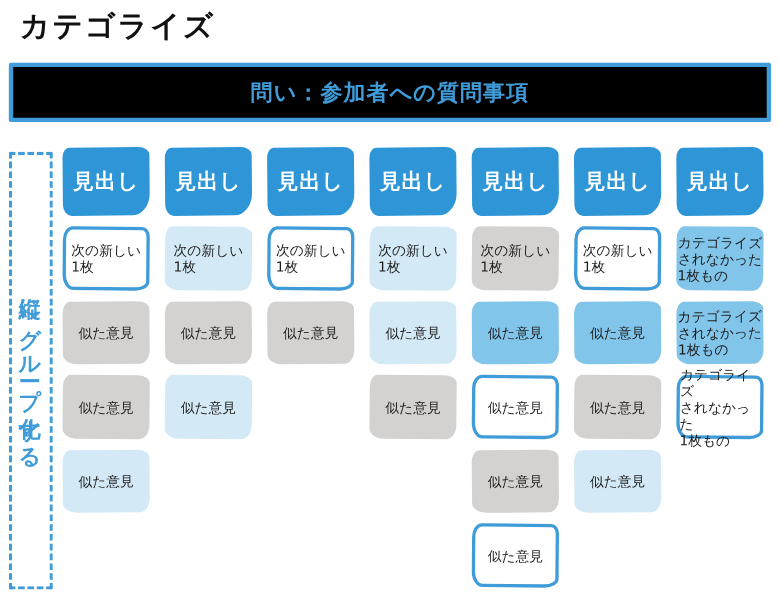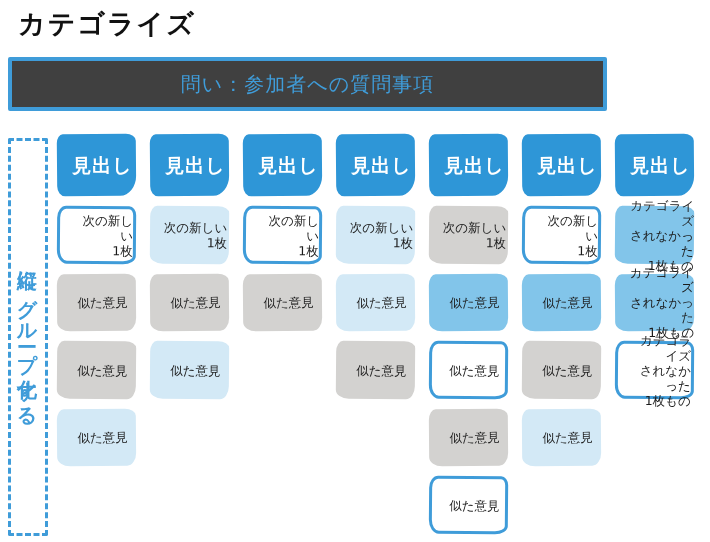--- a/index.html
+++ b/index.html
@@ -39,32 +39,32 @@
     font-weight: bold;
     font-size: 27px;
     letter-spacing: 2px;
   }
 
   
   .question-banner {
     position: absolute;
     left: 8px;
     top: 57px;
-    width: 599px;
+    width: 693px;
     height: 54px;
     box-sizing: border-box;
     border: 4px solid var(--line-blue);
     border-radius: 2px;
-    background: #404040;
+    background: #000000;
     display: flex;
     align-items: center;
     justify-content: center;
     color: var(--line-blue);
     font-size: 20px;
-    font-weight: normal;
+    font-weight: bold;
     letter-spacing: 1px;
   }
 
   
   .group-box {
     position: absolute;
     left: 8px;
     top: 138px;
     width: 40px;
     height: 398px;
@@ -97,27 +97,26 @@
   .column {
     display: grid;
     grid-template-rows: 62px 58px 57px 58px 57px 58px;
     row-gap: 10px;
   }
   .note {
     box-sizing: border-box;
     display: flex;
     align-items: center;
     justify-content: center;
-    text-align: right;
+    text-align: left;
     white-space: pre-line;
     font-size: 12.5px;
     line-height: 1.2;
     color: #1b1b1b;
     border-radius: 7px 11px 9px 13px / 11px 7px 13px 9px;
-    padding-left: 12px;
   }
   .column .note:nth-child(even) { transform: rotate(0.5deg); }
   .column .note:nth-child(odd)  { transform: rotate(-0.5deg); }
 
   .note.heading {
     background: var(--heading-blue);
     color: #ffffff;
     font-size: 19px;
     font-weight: bold;
     letter-spacing: 1px;

